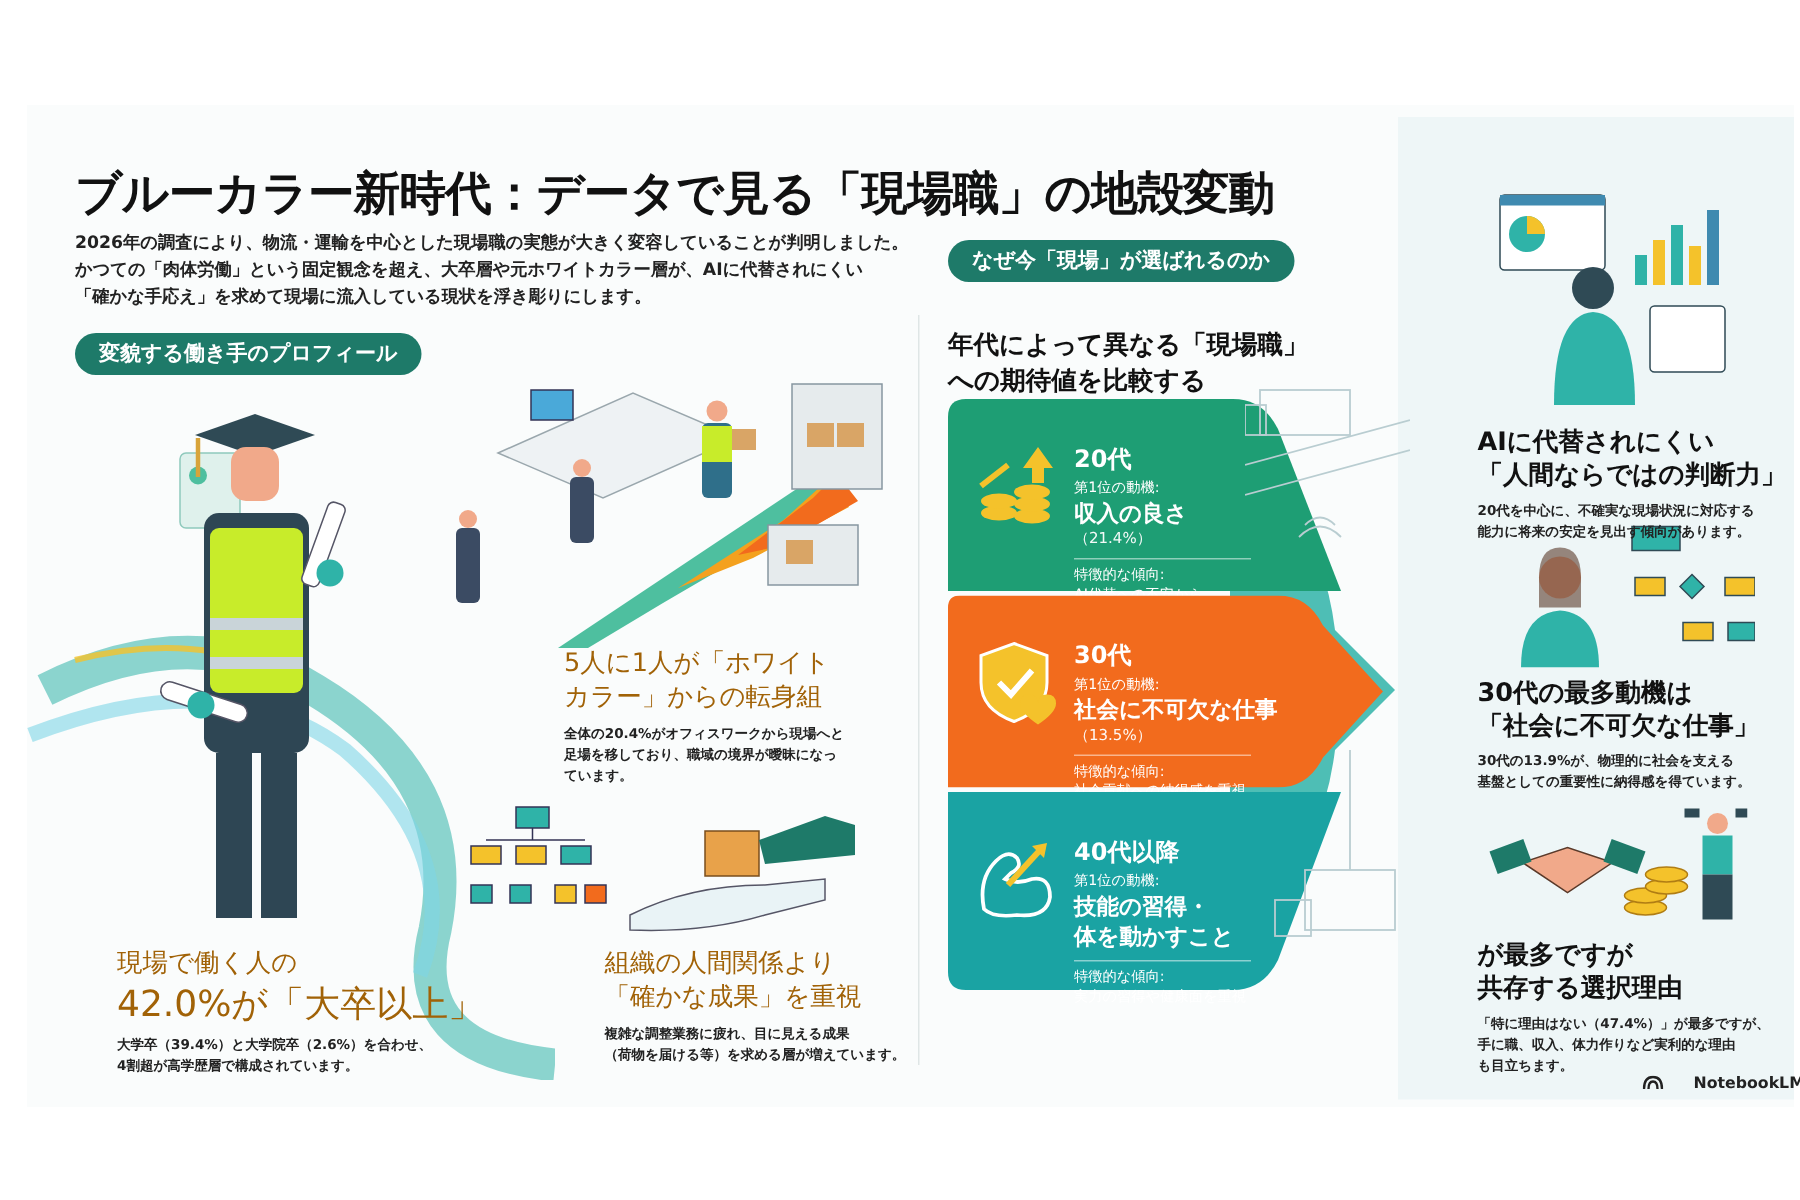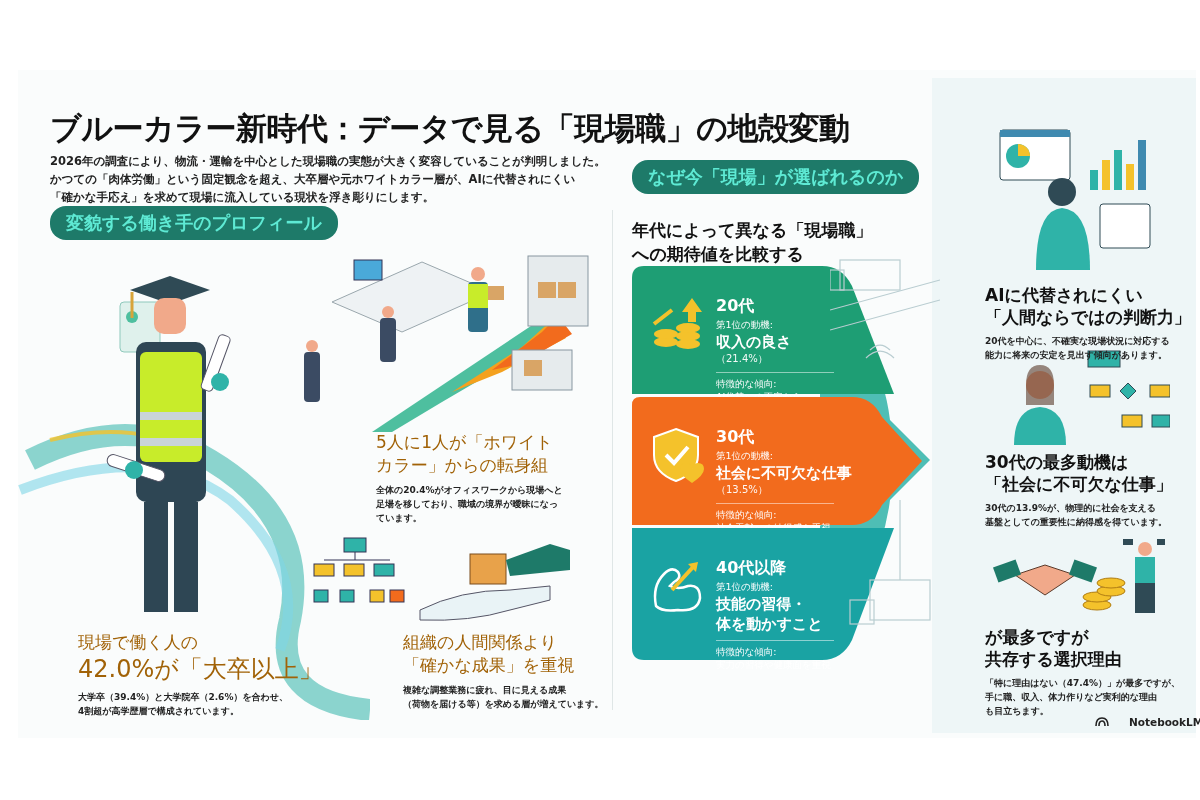--- a/index.html
+++ b/index.html
@@ -7,22 +7,22 @@
   body { font-family: "DejaVu Sans", "Liberation Sans", sans-serif; color: #1a1a1a; position: relative; }
 
   .canvas { position: absolute; left: 0; top: 0; width: 1078px; height: 800px; background: #ffffff; }
   .paper { position: absolute; left: 18px; top: 70px; width: 1178px; height: 668px; background: #fafcfc; }
   .right-panel { position: absolute; left: 932px; top: 78px; width: 264px; height: 655px; background: #eef6f7; }
 
   .title { position: absolute; left: 50px; top: 108px; font-size: 31px; font-weight: bold; letter-spacing: -0.5px; color: #111; white-space: nowrap; }
   .intro { position: absolute; left: 50px; top: 152px; width: 560px; font-size: 11.5px; line-height: 18px; color: #222; font-weight: bold; }
   .intro p { white-space: nowrap; }
 
-  .pill { position: absolute; background: #1e7a69; color: #5eead4; font-weight: bold; border-radius: 16px; font-size: 18px; padding: 5px 16px; white-space: nowrap; }
-  .pill-left { left: 50px; top: 206px; }
+  .pill { position: absolute; background: #1e7a69; color: #ffffff; font-weight: bold; border-radius: 16px; font-size: 14px; padding: 5px 16px; white-space: nowrap; }
+  .pill-left { left: 50px; top: 222px; }
   .pill-right { left: 632px; top: 160px; }
 
   .divider { position: absolute; left: 612px; top: 210px; width: 1px; height: 500px; background: #dfe6e6; }
 
   
   .illus { position: absolute; }
   .swoosh { position: absolute; left: 10px; top: 420px; width: 360px; height: 300px; }
 
   .stat-block { position: absolute; }
   .stat-title { font-size: 17px; font-weight: normal; line-height: 23px; color: #a16207; white-space: nowrap; }

